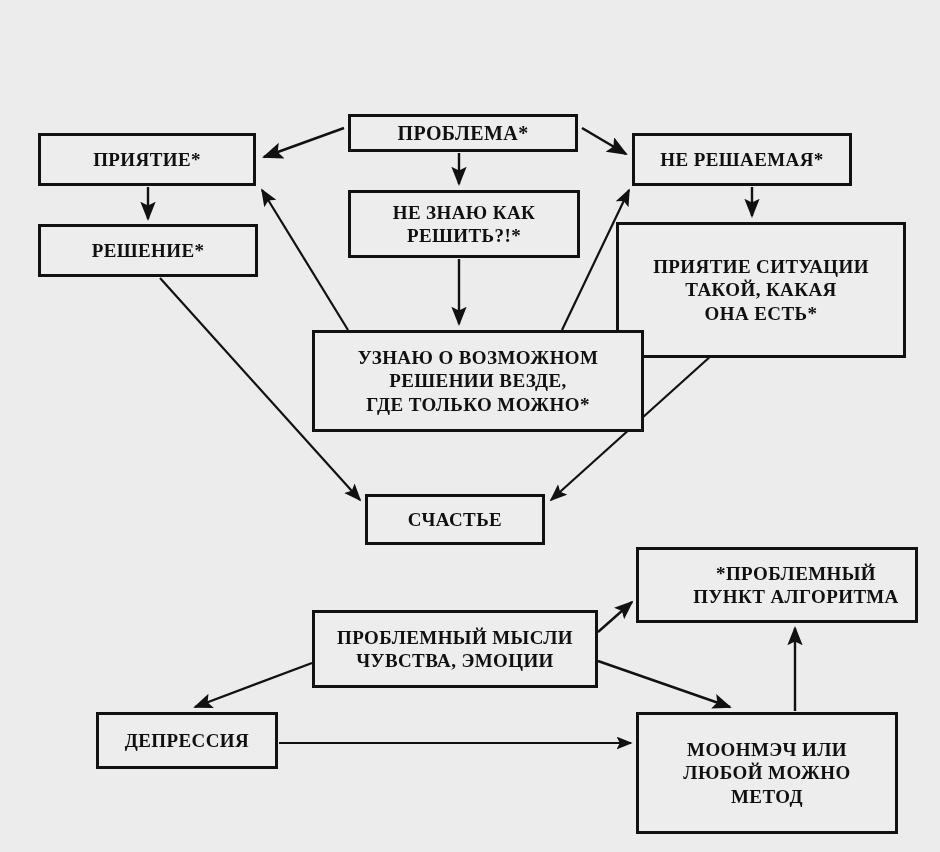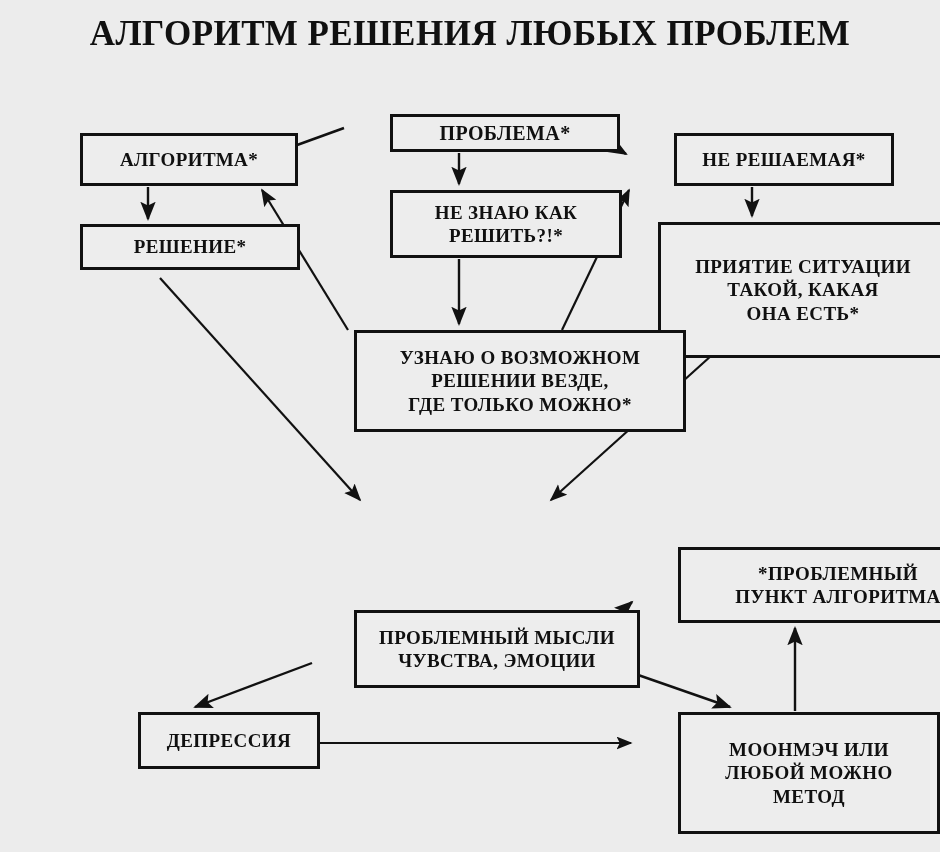--- a/index.html
+++ b/index.html
@@ -36,41 +36,39 @@
     font-weight: bold;
     font-size: 19px;
     line-height: 1.22;
     letter-spacing: 0.4px;
     text-align: center;
     display: flex;
     align-items: center;
     justify-content: center;
     padding: 2px 6px;
     white-space: pre-line;
-    margin-left: 42px;
   }
   #edges {
     position: absolute;
     left: 0;
     top: 0;
     width: 940px;
     height: 852px;
     pointer-events: none;
   }
   #edges line, #edges polyline {
     stroke: #111111;
     fill: none;
   }
 </style>
 </head>
 <body>
 
 <div id="page">
 
-  <div id="title">АЛГОРИТМ РЕШЕНИЯ ЛЮБЫХ ПРОБЛЕМ</div>
 
   <svg id="edges" viewBox="0 0 940 852" width="940" height="852">
     <defs>
       <marker id="ah" markerWidth="9" markerHeight="9" refX="7.2" refY="3.2" orient="auto" markerUnits="strokeWidth">
         <path d="M0,0 L8,3.2 L0,6.4 L1.6,3.2 z" fill="#111111"></path>
       </marker>
     </defs>
 
     <line x1="344" y1="128" x2="264" y2="157" stroke-width="2.6" marker-end="url(#ah)"></line>
 
@@ -98,37 +96,38 @@
 
     <line x1="598" y1="661" x2="730" y2="707" stroke-width="2.4" marker-end="url(#ah)"></line>
 
     <line x1="279" y1="743" x2="631" y2="743" stroke-width="2.0" marker-end="url(#ah)"></line>
 
     <line x1="795" y1="711" x2="795" y2="628" stroke-width="2.4" marker-end="url(#ah)"></line>
   </svg>
 
   <div class="node" style="left:348px; top:114px; width:230px; height:38px; font-size:20px;">ПРОБЛЕМА*</div>
 
-  <div class="node" style="left:38px; top:133px; width:218px; height:53px;">АЛГОРИТМА*</div>
+  <div class="node" style="left:38px; top:133px; width:218px; height:53px;">ПРИЯТИЕ*</div>
 
   <div class="node" style="left:632px; top:133px; width:220px; height:53px;">НЕ РЕШАЕМАЯ*</div>
 
-  <div class="node" style="left:38px; top:224px; width:220px; height:46px;">РЕШЕНИЕ*</div>
+  <div class="node" style="left:38px; top:224px; width:220px; height:53px;">РЕШЕНИЕ*</div>
 
   <div class="node" style="left:348px; top:190px; width:232px; height:68px;">НЕ ЗНАЮ КАК
 РЕШИТЬ?!*</div>
 
   <div class="node" style="left:616px; top:222px; width:290px; height:136px;">ПРИЯТИЕ СИТУАЦИИ
 ТАКОЙ, КАКАЯ
 ОНА ЕСТЬ*</div>
 
   <div class="node" style="left:312px; top:330px; width:332px; height:102px;">УЗНАЮ О ВОЗМОЖНОМ
 РЕШЕНИИ ВЕЗДЕ,
 ГДЕ ТОЛЬКО МОЖНО*</div>
 
+  <div class="node" style="left:365px; top:494px; width:180px; height:51px;">СЧАСТЬЕ</div>
 
   <div class="node" style="left:636px; top:547px; width:282px; height:76px;padding-left:44px;">*ПРОБЛЕМНЫЙ
 ПУНКТ АЛГОРИТМА</div>
 
   <div class="node" style="left:312px; top:610px; width:286px; height:78px;">ПРОБЛЕМНЫЙ МЫСЛИ
 ЧУВСТВА, ЭМОЦИИ</div>
 
   <div class="node" style="left:96px; top:712px; width:182px; height:57px;">ДЕПРЕССИЯ</div>
 
   <div class="node" style="left:636px; top:712px; width:262px; height:122px;">МООНМЭЧ ИЛИ

